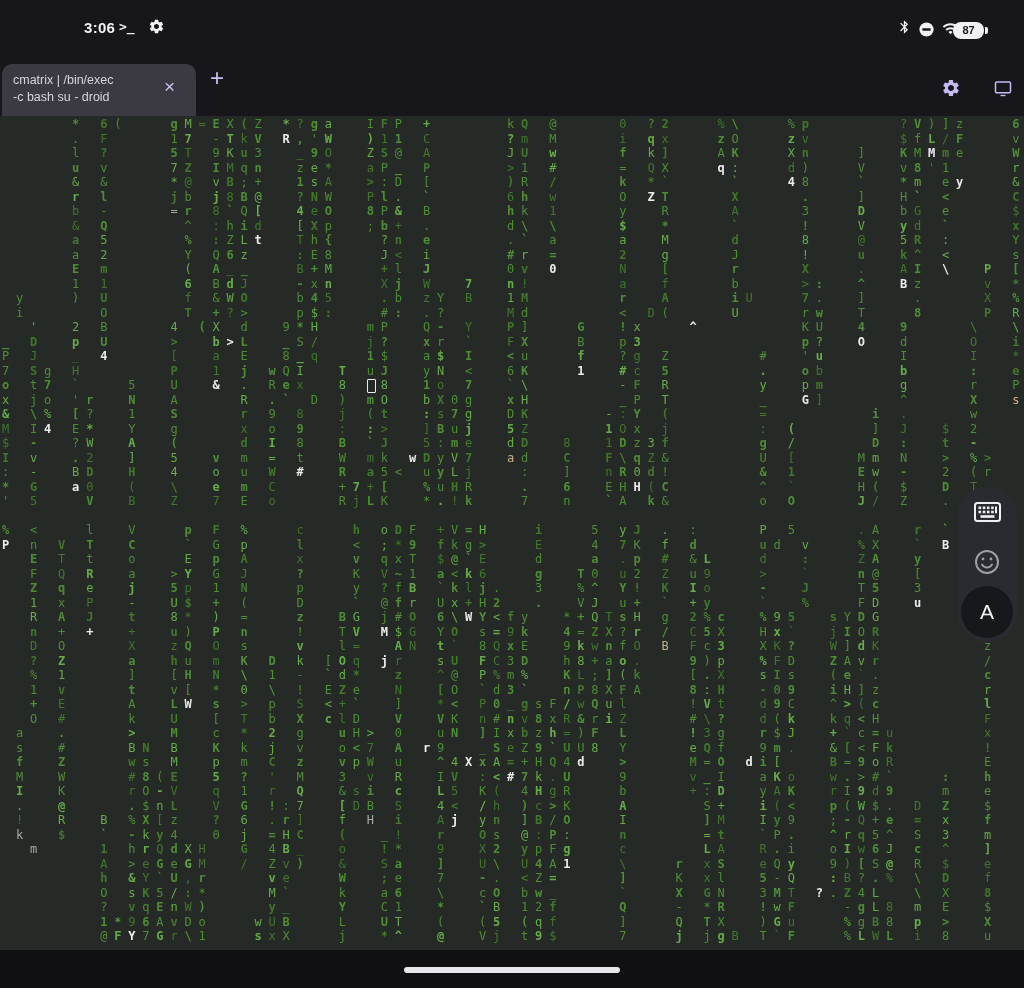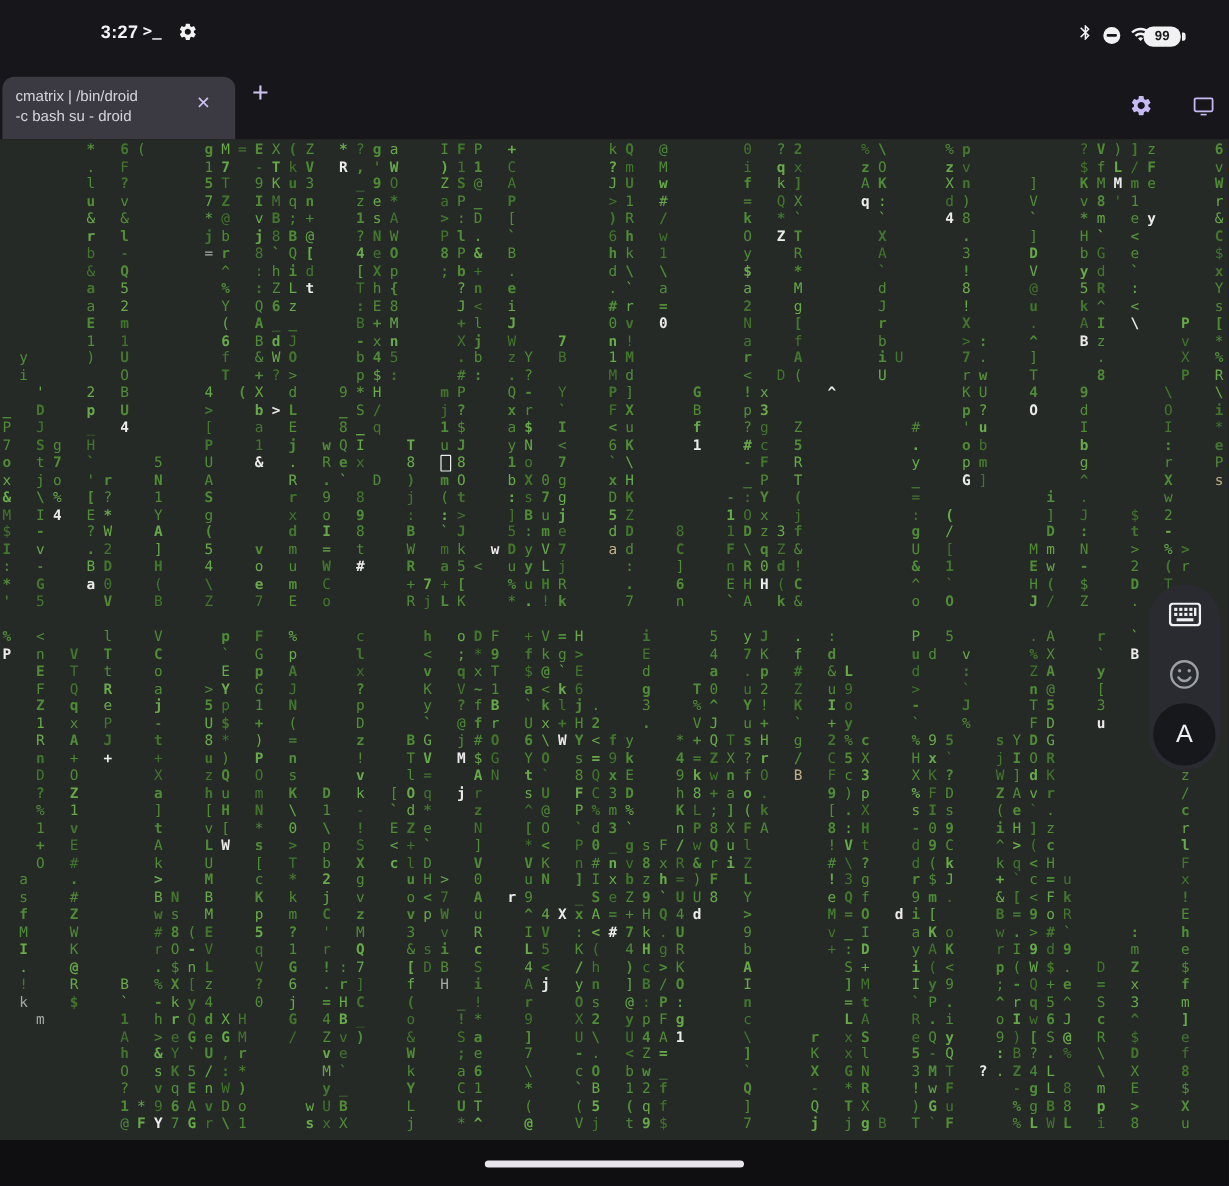--- a/index.html
+++ b/index.html
@@ -41,21 +41,21 @@
   
   #navbar{left:0;top:950px;width:1024px;height:38px;background:#0f0f12;}
   #navpill{left:404px;top:17px;width:216px;height:6px;border-radius:3px;background:#e8e6ec;}
 </style>
 </head>
 <body>
 
 <div id="stage">
 
   <div id="statusbar" class="abs">
-    <span id="clock" class="abs">3:27</span>
+    <span id="clock" class="abs">3:06</span>
     <span id="prompt-ic" class="abs">&gt;_</span>
     <span class="abs sb-ic" style="left:148px">
       <svg width="17" height="17" viewBox="0 0 24 24" fill="currentColor">
           <path d="M19.14 12.94c.04-.3.06-.61.06-.94 0-.32-.02-.64-.07-.94l2.03-1.58a.49.49 0 0 0 .12-.61l-1.92-3.32a.488.488 0 0 0-.59-.22l-2.39.96c-.5-.38-1.03-.7-1.62-.94l-.36-2.54a.484.484 0 0 0-.48-.41h-3.84c-.24 0-.43.17-.47.41l-.36 2.54c-.59.24-1.13.57-1.62.94l-2.39-.96c-.22-.08-.47 0-.59.22L2.74 8.87c-.12.21-.08.47.12.61l2.03 1.58c-.05.3-.09.63-.09.94s.02.64.07.94l-2.03 1.58a.49.49 0 0 0-.12.61l1.92 3.32c.12.22.37.29.59.22l2.39-.96c.5.38 1.03.7 1.62.94l.36 2.54c.05.24.24.41.48.41h3.84c.24 0 .44-.17.47-.41l.36-2.54c.59-.24 1.13-.56 1.62-.94l2.39.96c.22.08.47 0 .59-.22l1.92-3.32c.12-.22.07-.47-.12-.61l-2.01-1.58zM12 15.6c-1.98 0-3.6-1.62-3.6-3.6s1.62-3.6 3.6-3.6 3.6 1.62 3.6 3.6-1.62 3.6-3.6 3.6z"></path>
         </svg>
     </span>
     <span class="abs sb-ic" style="left:897px;top:19px">
       <svg width="15" height="16" viewBox="0 0 24 24" fill="currentColor">
           <path d="M17.71 7.71L12 2h-1v7.59L6.41 5 5 6.41 10.59 12 5 17.59 6.41 19 11 14.41V22h1l5.71-5.71-4.3-4.29 4.3-4.29zM13 5.83l1.88 1.88L13 9.59V5.83zm1.88 10.46L13 18.17v-3.76l1.88 1.88z"></path>
         </svg>
@@ -65,26 +65,26 @@
           <circle cx="12" cy="12" r="10" fill="#f2f2f4"></circle>
           <rect x="6" y="10.4" width="12" height="3.2" rx="1.2" fill="#17171b"></rect>
         </svg>
     </span>
 
     <span class="abs sb-ic" style="left:941px;top:20px">
       <svg width="19" height="17" viewBox="0 0 24 24" fill="currentColor">
           <path d="M1 9l2 2c4.97-4.97 13.03-4.97 18 0l2-2C16.93 2.93 7.08 2.93 1 9zm8 8l3 3 3-3a4.237 4.237 0 0 0-6 0zm-4-4l2 2a7.074 7.074 0 0 1 10 0l2-2C15.14 9.14 8.87 9.14 5 13z"></path>
         </svg>
     </span>
-    <span id="battery" class="abs">99</span>
+    <span id="battery" class="abs">87</span>
   </div>
 
   <div id="tabbar" class="abs">
     <div id="tab" class="abs">
-      <span id="tabline1" class="tabline">cmatrix | /bin/droid</span>
+      <span id="tabline1" class="tabline">cmatrix | /bin/exec</span>
       <span id="tabline2" class="tabline">-c bash su - droid</span>
       <span id="tab-close" class="abs">×</span>
     </div>
     <span id="newtab" class="abs">+</span>
     <span id="gear2" class="abs">
       <svg width="20" height="20" viewBox="0 0 24 24" fill="currentColor">
           <path d="M19.14 12.94c.04-.3.06-.61.06-.94 0-.32-.02-.64-.07-.94l2.03-1.58a.49.49 0 0 0 .12-.61l-1.92-3.32a.488.488 0 0 0-.59-.22l-2.39.96c-.5-.38-1.03-.7-1.62-.94l-.36-2.54a.484.484 0 0 0-.48-.41h-3.84c-.24 0-.43.17-.47.41l-.36 2.54c-.59.24-1.13.57-1.62.94l-2.39-.96c-.22-.08-.47 0-.59.22L2.74 8.87c-.12.21-.08.47.12.61l2.03 1.58c-.05.3-.09.63-.09.94s.02.64.07.94l-2.03 1.58a.49.49 0 0 0-.12.61l1.92 3.32c.12.22.37.29.59.22l2.39-.96c.5.38 1.03.7 1.62.94l.36 2.54c.05.24.24.41.48.41h3.84c.24 0 .44-.17.47-.41l.36-2.54c.59-.24 1.13-.56 1.62-.94l2.39.96c.22.08.47 0 .59-.22l1.92-3.32c.12-.22.07-.47-.12-.61l-2.01-1.58zM12 15.6c-1.98 0-3.6-1.62-3.6-3.6s1.62-3.6 3.6-3.6 3.6 1.62 3.6 3.6-1.62 3.6-3.6 3.6z"></path>
         </svg>
     </span>
     <span id="monitor" class="abs">

